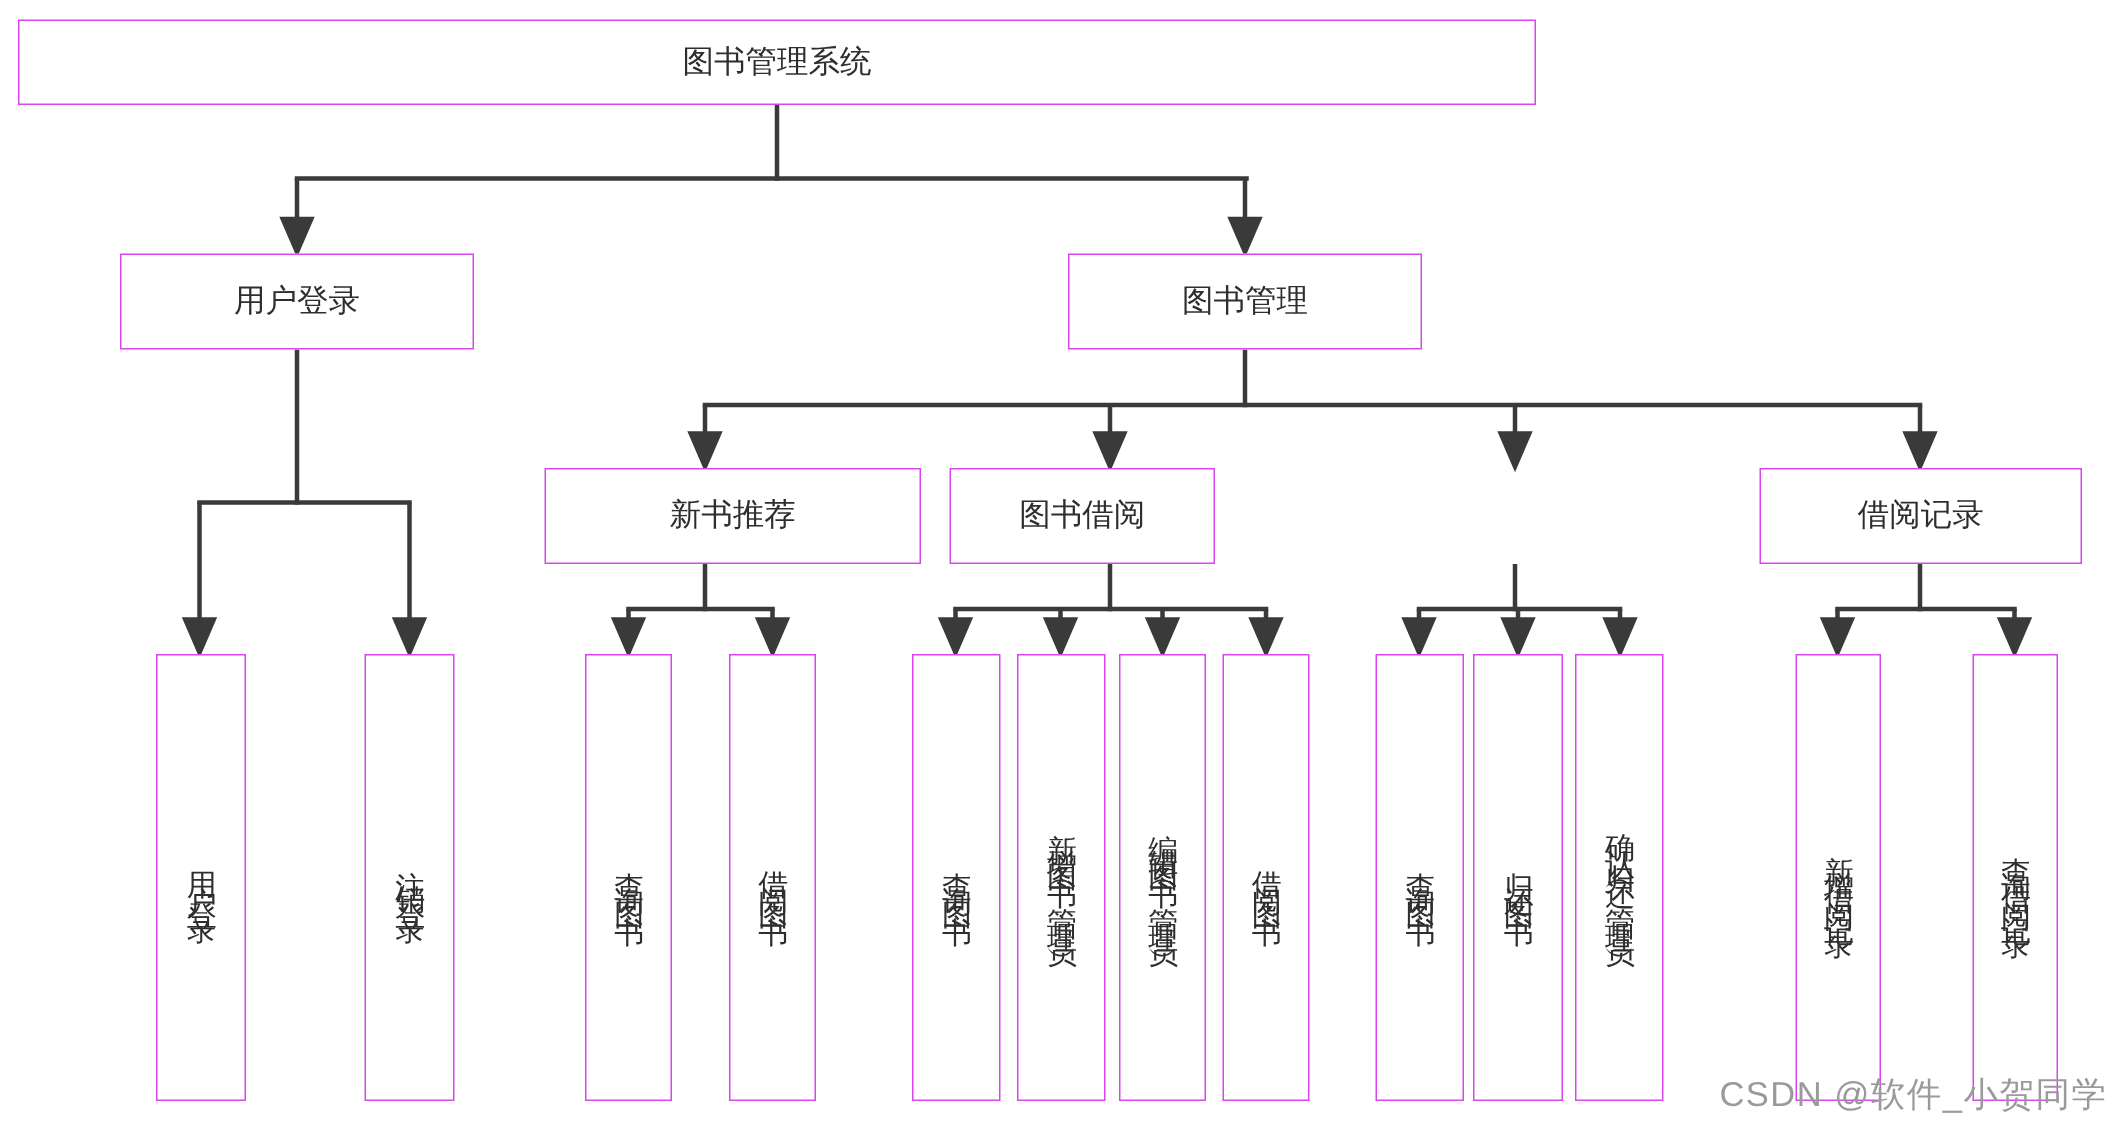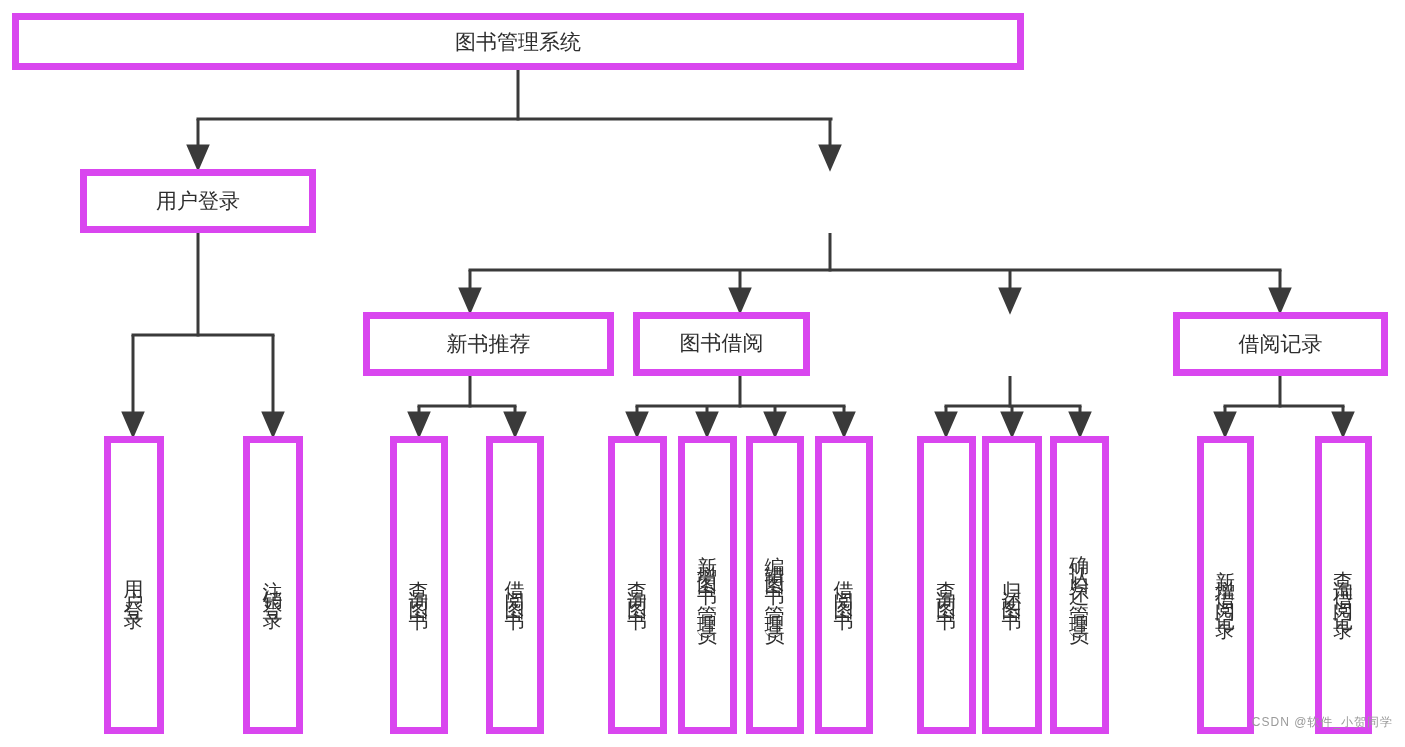--- a/index.html
+++ b/index.html
@@ -4,31 +4,31 @@
 <title>图书管理系统</title>
 <style>
   html,body{margin:0;padding:0;background:#ffffff;}
   body{font-family:"Liberation Sans","DejaVu Sans",sans-serif;}
   #stage{
     position:relative;width:1405px;height:747px;background:#ffffff;overflow:hidden;
   }
   #connectors{position:absolute;left:0;top:0;z-index:1;}
   .box{
     position:absolute;box-sizing:border-box;z-index:2;
-    border:7px solid #d946ef;background:#ffffff;
+    border:1px solid #d946ef;background:#ffffff;
     display:flex;align-items:center;justify-content:center;
     color:#2e2e2e;font-size:21px;line-height:1.2;white-space:nowrap;
   }
   .leaf{
     writing-mode:vertical-rl;text-orientation:mixed;
     font-size:20px;letter-spacing:10px;line-height:1;white-space:normal;
   }
   #watermark{
-    position:absolute;right:12px;top:714px;z-index:3;
-    color:#9a9a9a;font-size:12px;letter-spacing:1px;
+    position:absolute;right:0;top:714px;z-index:3;
+    color:#9a9a9a;font-size:23px;letter-spacing:1px;
   }
 </style>
 </head>
 <body>
 
 <div id="stage">
 
   <svg id="connectors" width="1405" height="747" viewBox="0 0 1405 747">
     <g stroke="#3a3a3a" stroke-width="3" fill="#3a3a3a">
 
@@ -103,20 +103,21 @@
         <line x1="1343" y1="406" x2="1343" y2="415"></line>
         <polygon points="1215.5,413 1234.5,413 1225,435"></polygon>
         <polygon points="1333.5,413 1352.5,413 1343,435"></polygon>
       </g>
     </g>
   </svg>
 
   <div class="box" style="left:12px;top:13px;width:1012px;height:57px;">图书管理系统</div>
 
   <div class="box" style="left:80px;top:169px;width:236px;height:64px;">用户登录</div>
+  <div class="box" style="left:712px;top:169px;width:236px;height:64px;">图书管理</div>
 
   <div class="box" style="left:363px;top:312px;width:251px;height:64px;">新书推荐</div>
   <div class="box" style="left:633px;top:312px;width:177px;height:64px;font-family:Liberation Serif, serif;">图书借阅</div>
   <div class="box" style="left:1173px;top:312px;width:215px;height:64px;">借阅记录</div>
 
   <div class="box leaf" style="left:104px;top:436px;width:60px;height:298px;">用户登录</div>
   <div class="box leaf" style="left:243px;top:436px;width:60px;height:298px;">注销登录</div>
 
   <div class="box leaf" style="left:390px;top:436px;width:58px;height:298px;">查询图书</div>
   <div class="box leaf" style="left:486px;top:436px;width:58px;height:298px;">借阅图书</div>

